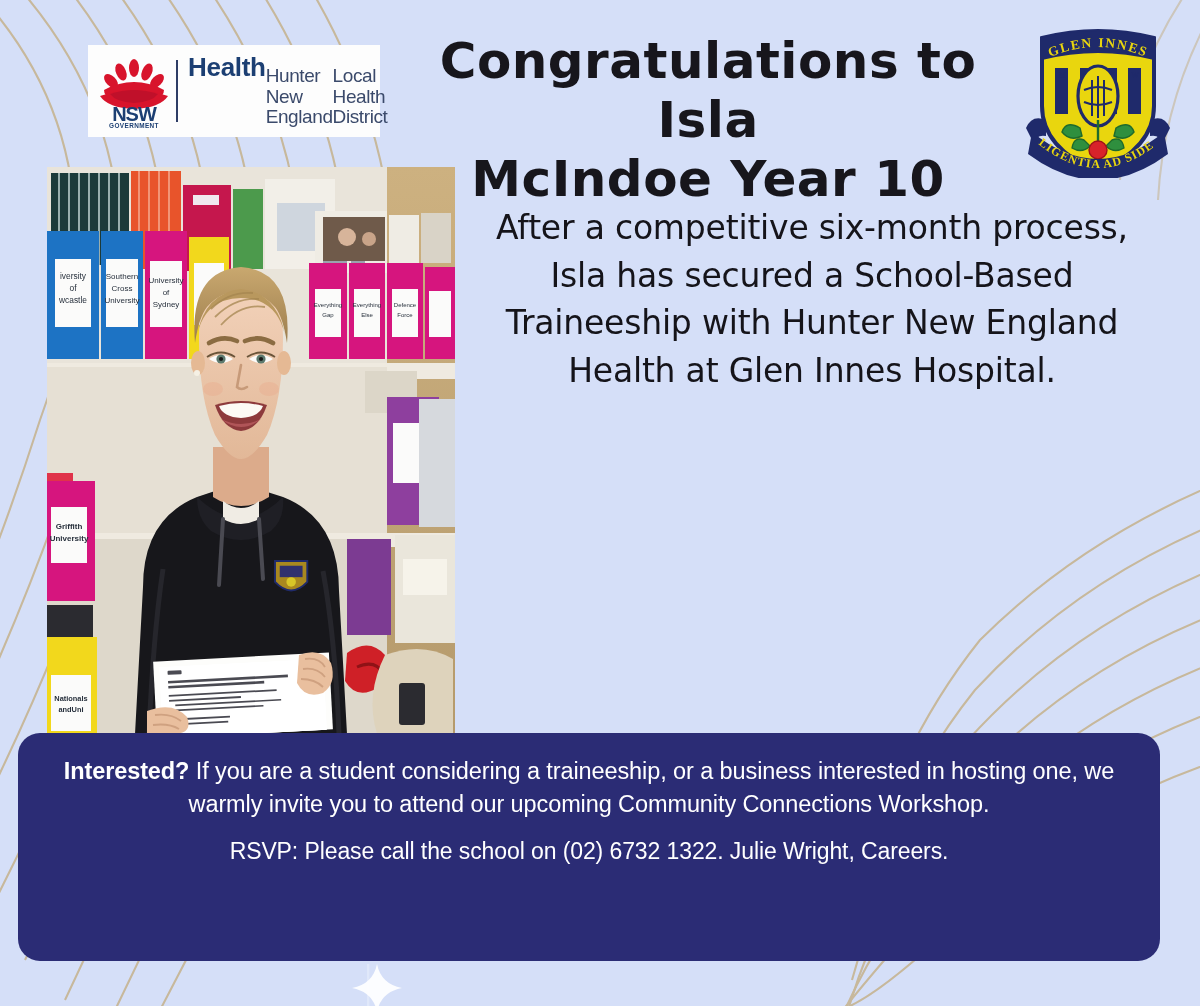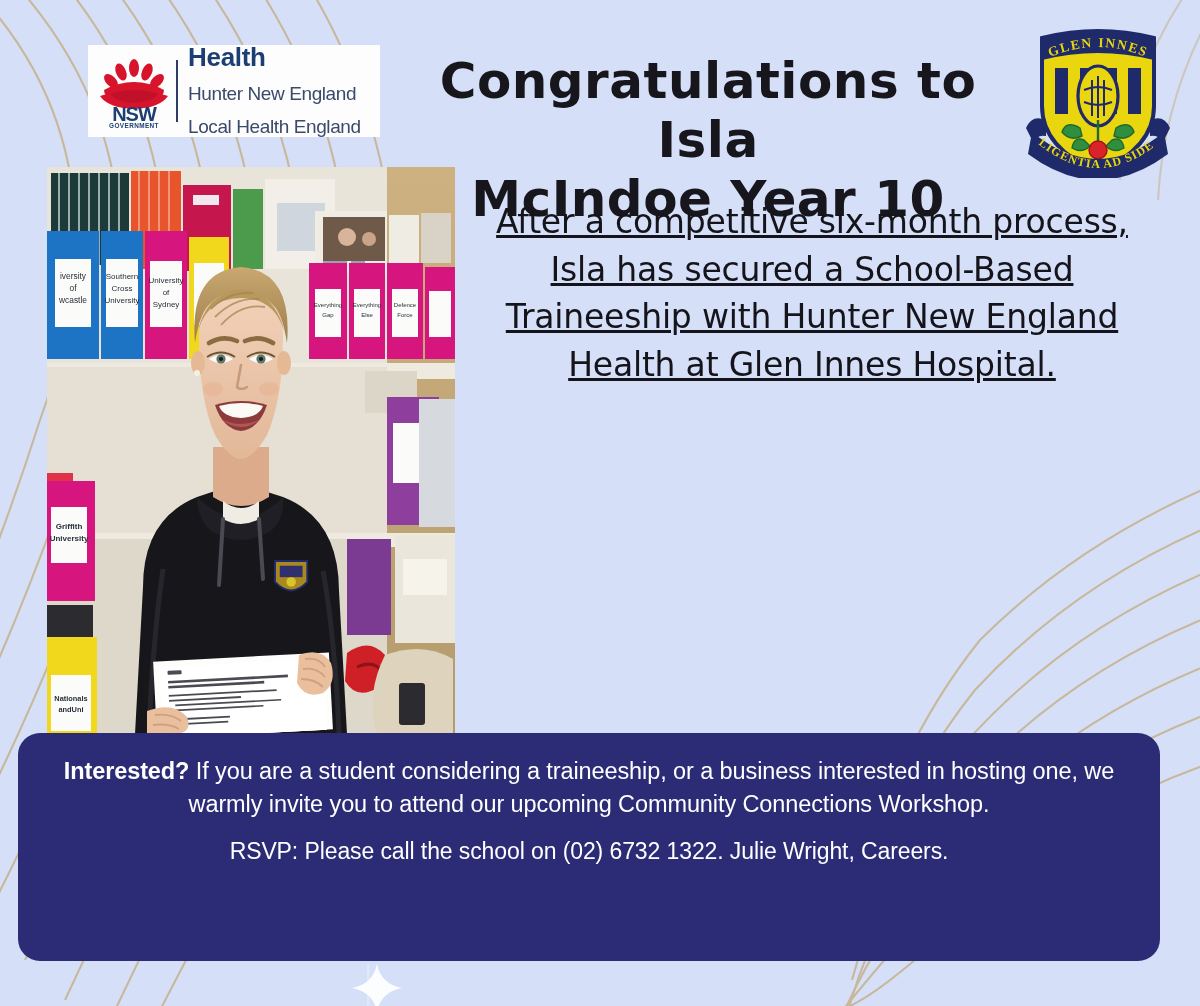--- a/index.html
+++ b/index.html
@@ -15,21 +15,21 @@
   .bg-arcs{position:absolute;inset:0;z-index:0;pointer-events:none;}
 
   
   .logo-box{
     position:absolute;left:88px;top:45px;width:292px;height:92px;
     background:#fdfdfd;z-index:5;
     display:flex;align-items:center;padding:0 8px;box-sizing:border-box;
   }
   .logo-waratah{width:76px;height:74px;flex:0 0 76px;position:relative;}
   .logo-div{width:2px;height:62px;background:#2e3d66;margin:0 10px 0 4px;flex:0 0 2px;}
-  .logo-txt{display:flex;flex-direction:column;justify-content:center;line-height:1;}
+  .logo-txt{display:flex;flex-direction:row;justify-content:center;line-height:1;}
   .logo-health{
     font-family:"Liberation Sans", sans-serif;
     font-weight:bold;font-size:26px;color:#1c3f73;letter-spacing:-.3px;
     margin-bottom:2px;
   }
   .logo-l1,.logo-l2{
     font-family:"Liberation Sans", sans-serif;
     font-size:19px;color:#3b4a6b;letter-spacing:-.4px;line-height:1.1;margin-top:12px;
   }
 
@@ -37,39 +37,38 @@
   .crest{position:absolute;left:1022px;top:20px;width:152px;height:158px;z-index:5;}
 
   
   .title{
     position:absolute;left:398px;top:32px;width:620px;z-index:4;
     text-align:center;
     font-family:"DejaVu Sans", sans-serif;
     font-weight:bold;
     font-size:50px;line-height:1.18;color:#17161c;
     letter-spacing:.5px;
-    margin-top:20px;
   }
 
   
   .photo{
     position:absolute;left:47px;top:167px;width:408px;height:567px;z-index:4;
     overflow:hidden;background:#be185d;
   }
   .photo svg{display:block;width:100%;height:100%;}
 
   
   .body-copy{
     position:absolute;left:468px;top:196px;width:688px;z-index:4;
     text-align:center;
     font-family:"DejaVu Sans", sans-serif;
     font-size:33px;line-height:1.44;color:#15141a;
     letter-spacing:-.2px;
   }
-  .body-copy p{margin:2px;text-decoration:underline;}
+  .body-copy p{margin:8px;}
 
   
   .banner{
     position:absolute;left:18px;top:733px;width:1142px;height:228px;
     background:#2b2c75;border-radius:22px;z-index:6;
     box-sizing:border-box;padding:22px 34px 18px;
     color:#ffffff;text-align:center;
     font-family:"Liberation Sans", sans-serif;
   }
   .banner .intro{
@@ -134,21 +133,21 @@
           <path d="M14 40 Q38 32 62 40 Q56 48 38 49 Q20 48 14 40 Z"></path>
         </g>
         <text x="38" y="67" font-family="Liberation Sans, sans-serif" font-size="20" font-weight="bold" fill="#1c3f73" text-anchor="middle" letter-spacing="-1">NSW</text>
         <text x="38" y="74" font-family="Liberation Sans, sans-serif" font-size="6.4" font-weight="bold" fill="#1c3f73" text-anchor="middle" letter-spacing="0.4">GOVERNMENT</text>
       </svg>
     </div>
     <div class="logo-div"></div>
     <div class="logo-txt">
       <div class="logo-health">Health</div>
       <div class="logo-l1">Hunter New England</div>
-      <div class="logo-l2">Local Health England</div>
+      <div class="logo-l2">Local Health District</div>
     </div>
   </div>
 
   <div class="crest">
     <svg viewBox="0 0 152 158" width="152" height="158">
 
       <path d="M20 18 Q76 4 132 18 L132 86 Q132 128 76 152 Q20 128 20 86 Z" fill="#e9d60e" stroke="#1f2a6b" stroke-width="4"></path>
 
       <path d="M20 18 Q76 4 132 18 L132 40 Q76 26 20 40 Z" fill="#1f2a6b"></path>
       <path id="arcTop" d="M26 38 Q76 16 126 38" fill="none"></path>

